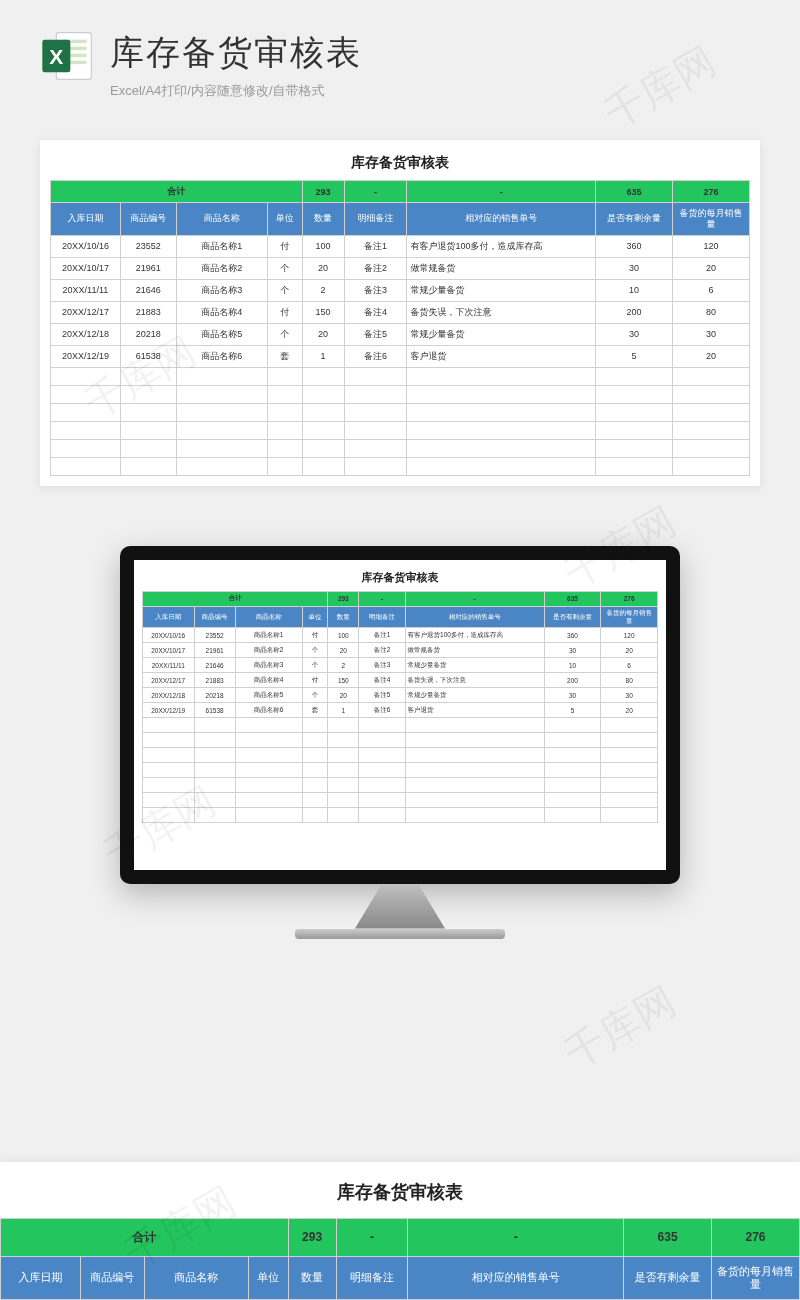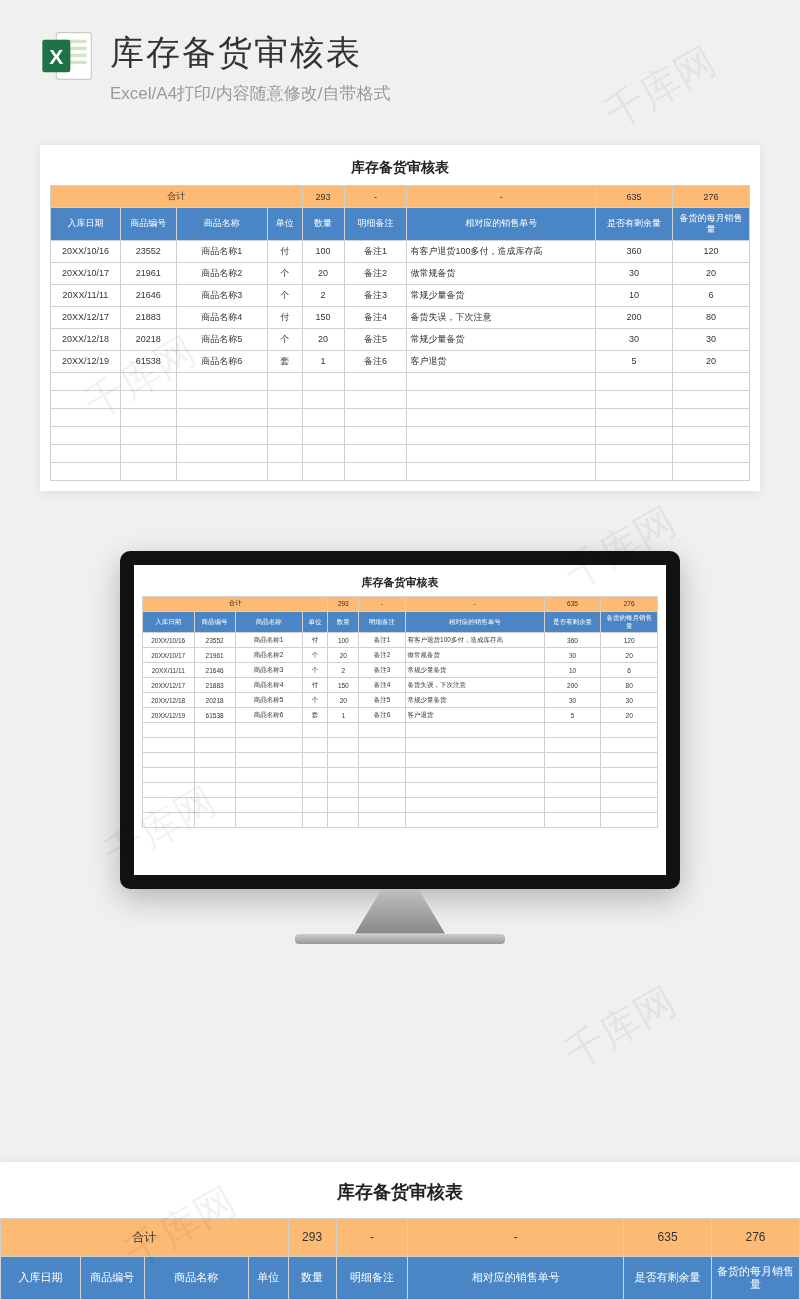--- a/index.html
+++ b/index.html
@@ -35,21 +35,21 @@
   }
   .excel-icon svg { width: 100%; height: 100%; }
   .hero-text { flex: 1; }
   .hero-title {
     font-size: 34px;
     font-weight: 400;
     color: #333;
     letter-spacing: 2px;
   }
   .hero-sub {
-    font-size: 17px;
+    font-size: 13px;
     color: #999;
     margin-top: 6px;
   }
   .card {
     margin: 20px 40px;
     background: #fff;
     box-shadow: 0 2px 10px rgba(0,0,0,0.08);
     padding: 14px 10px 10px 10px;
   }
   .card-title {
@@ -65,22 +65,22 @@
     font-size: 9px;
     color: #333;
   }
   td, th {
     border: 1px solid #d0d0d0;
     padding: 4px 3px;
     text-align: center;
     height: 20px;
   }
   .summary-row td {
-    background: #fdba74;
-    font-weight: 400;
+    background: #22c55e;
+    font-weight: 700;
     color: #333;
   }
   .header-row td {
     background: #4a86c5;
     color: #fff;
     font-weight: 400;
     line-height: 1.2;
     padding: 5px 2px;
   }
   .empty-row td { height: 18px; }

